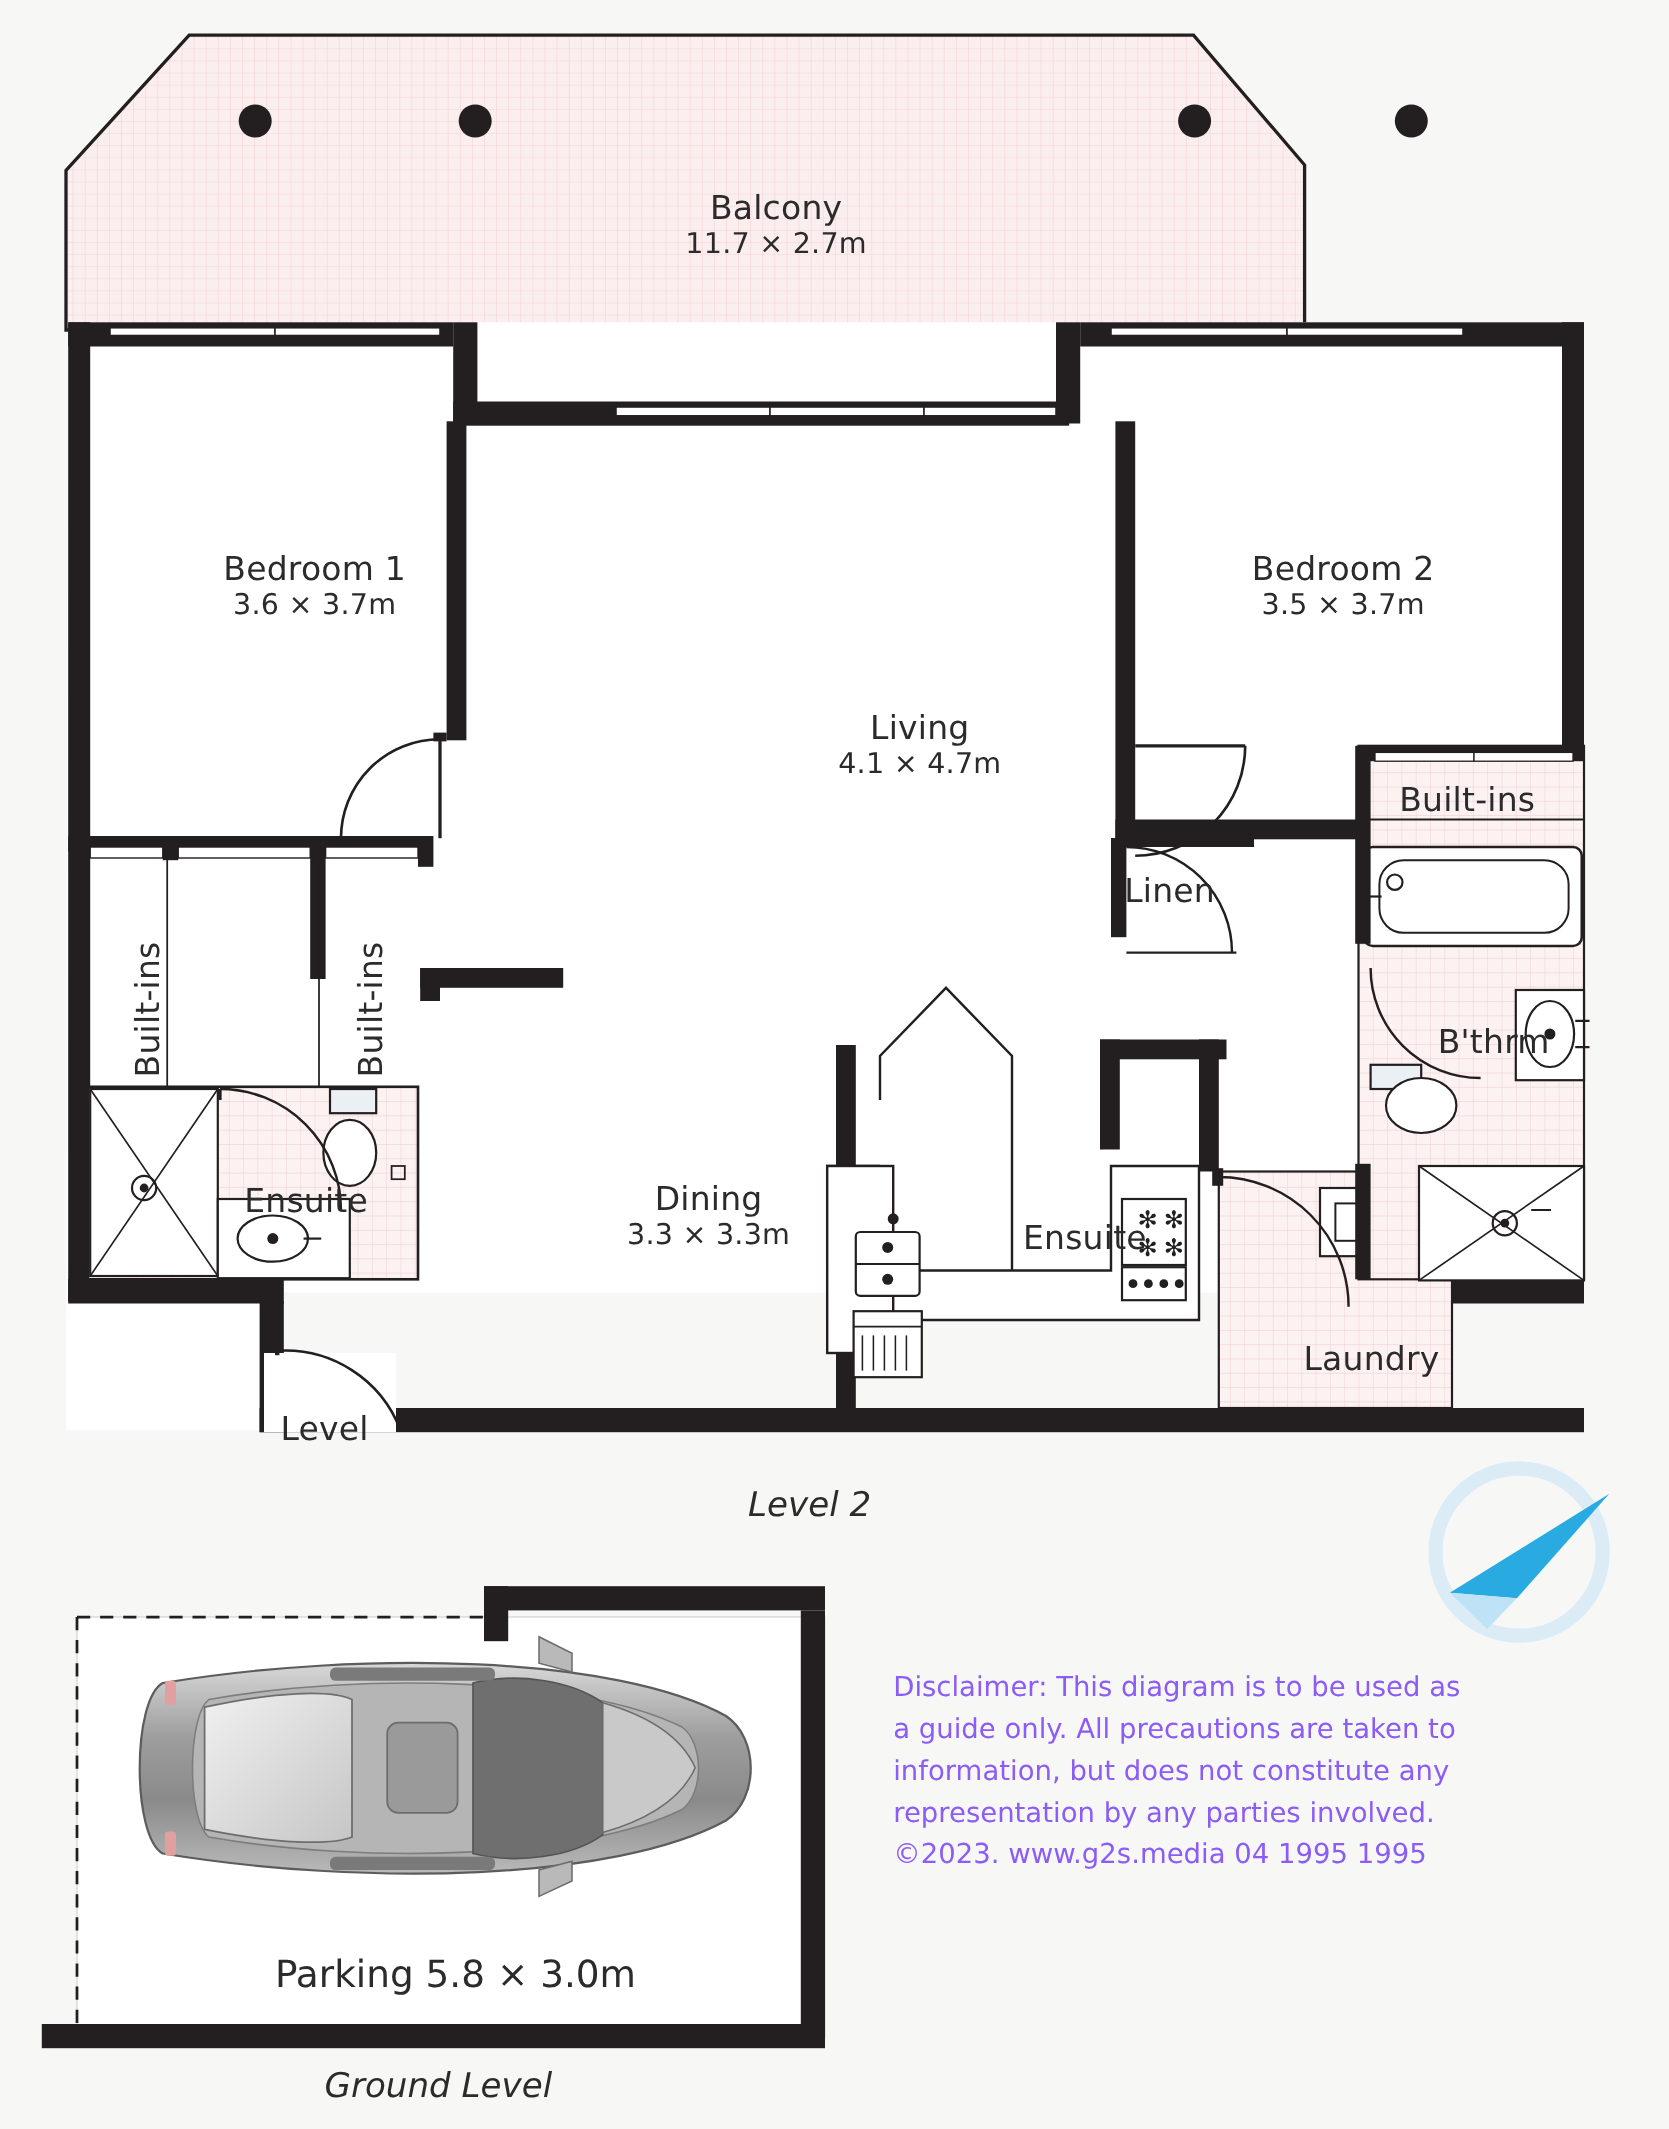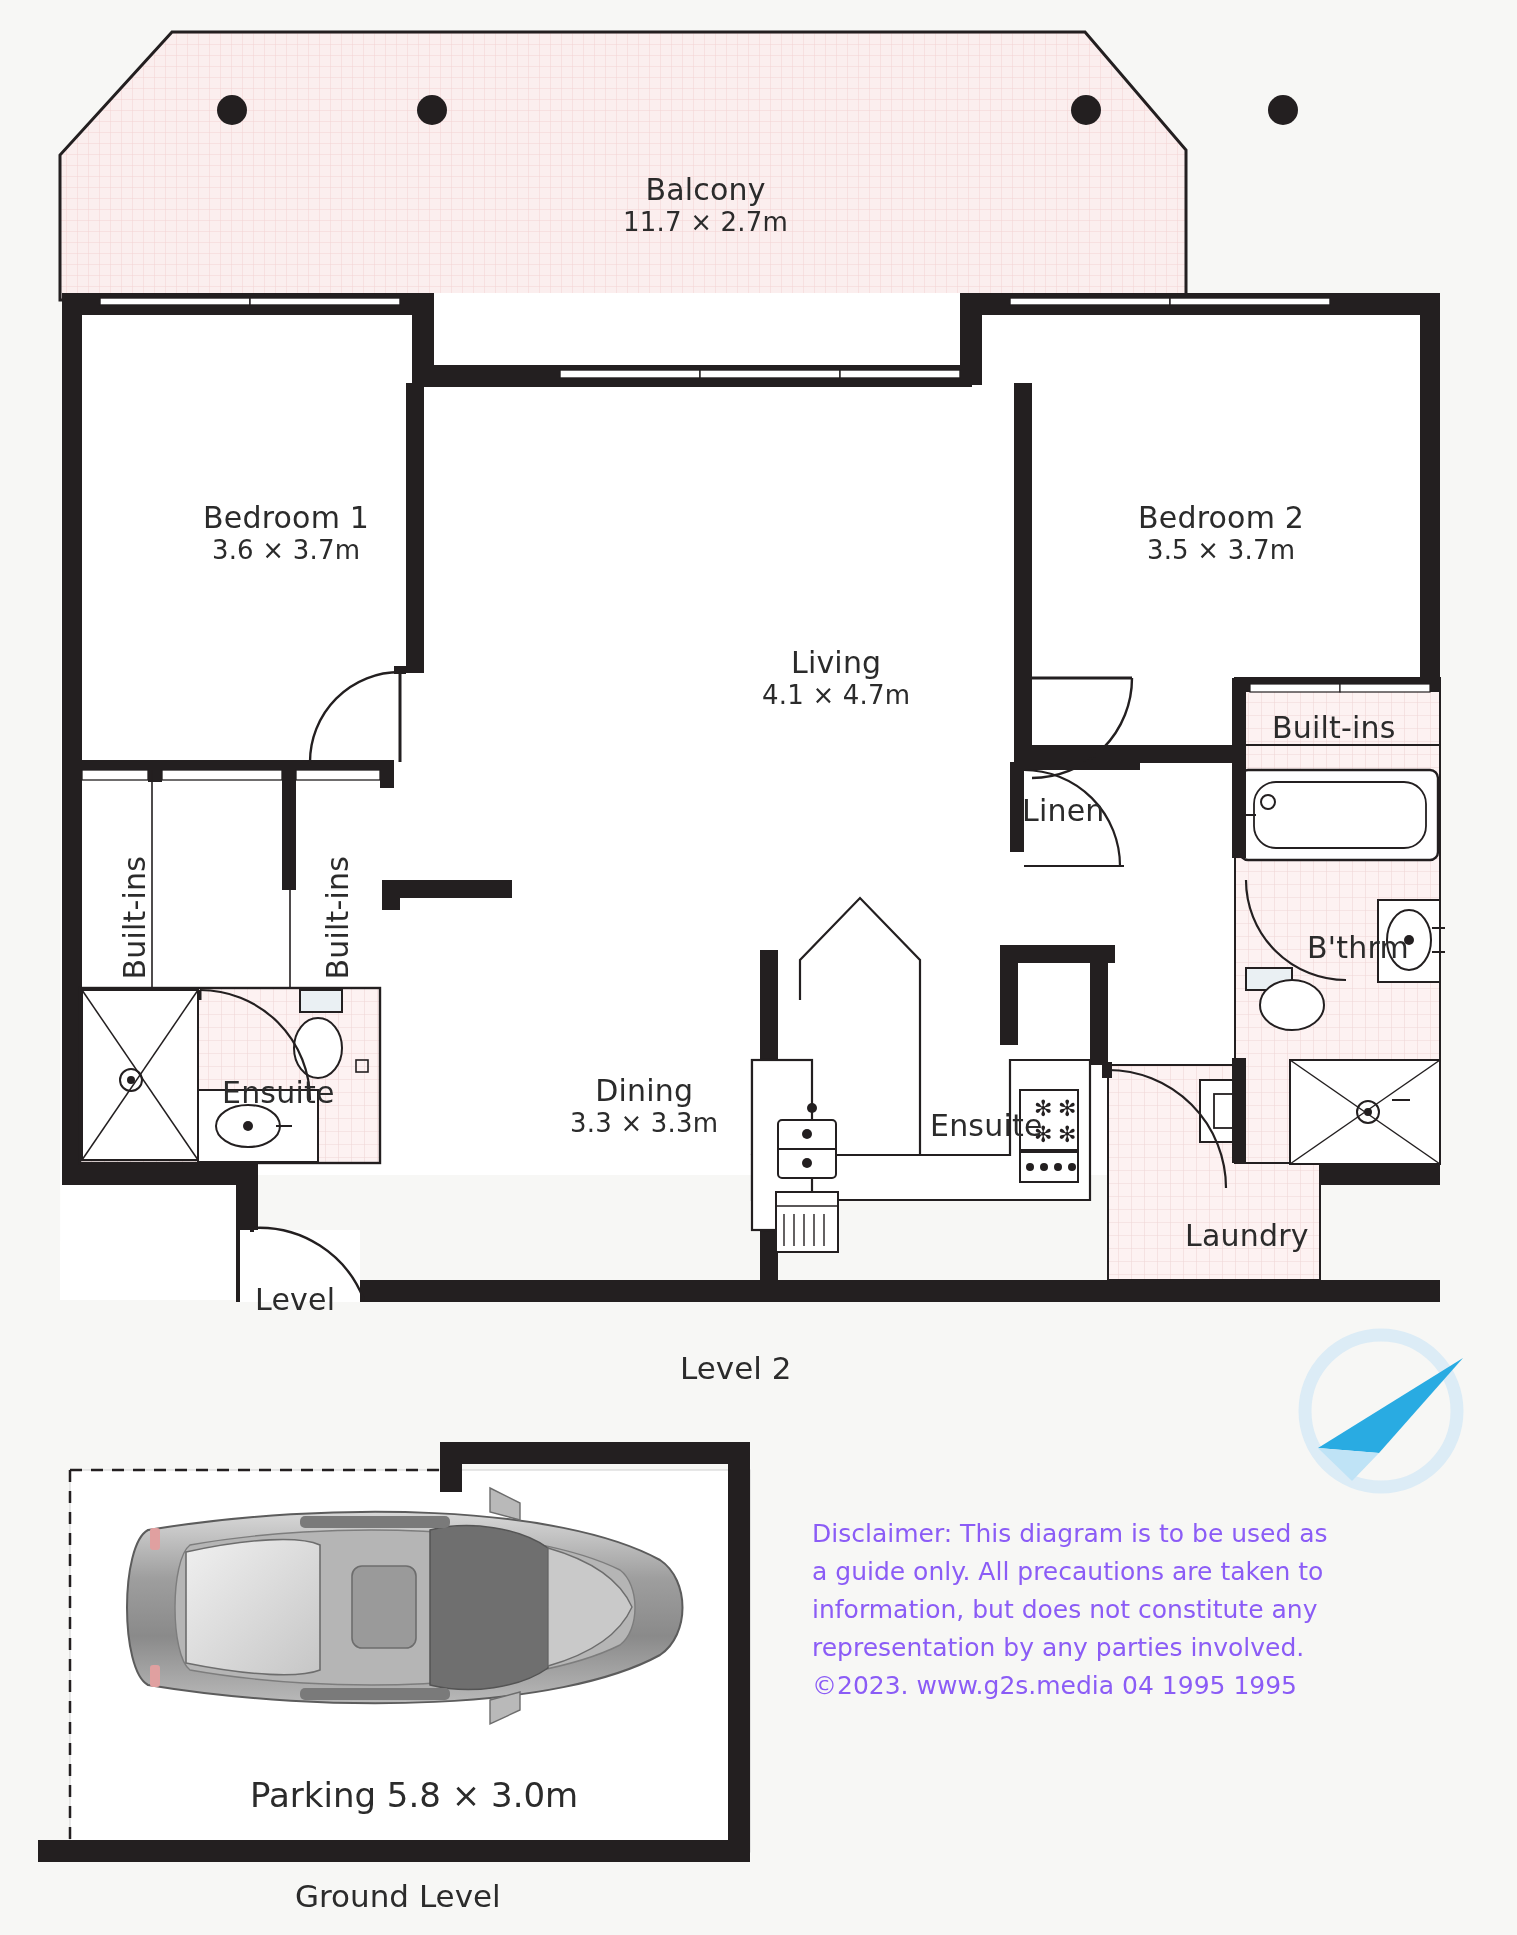--- a/index.html
+++ b/index.html
@@ -33,20 +33,21 @@
     font-size: 26px;
     letter-spacing: 0.2px;
   }
   .vert {
     transform: rotate(-90deg);
     transform-origin: center center;
   }
   .level-lbl {
     font-size: 31px;
     text-align: center;
+    font-style: italic;
   }
   .disclaimer {
     position: absolute;
     font-size: 25px;
     line-height: 1.52;
     color: #8b5cf6;
     width: 560px;
   }
   .parking-lbl {
     position: absolute;

